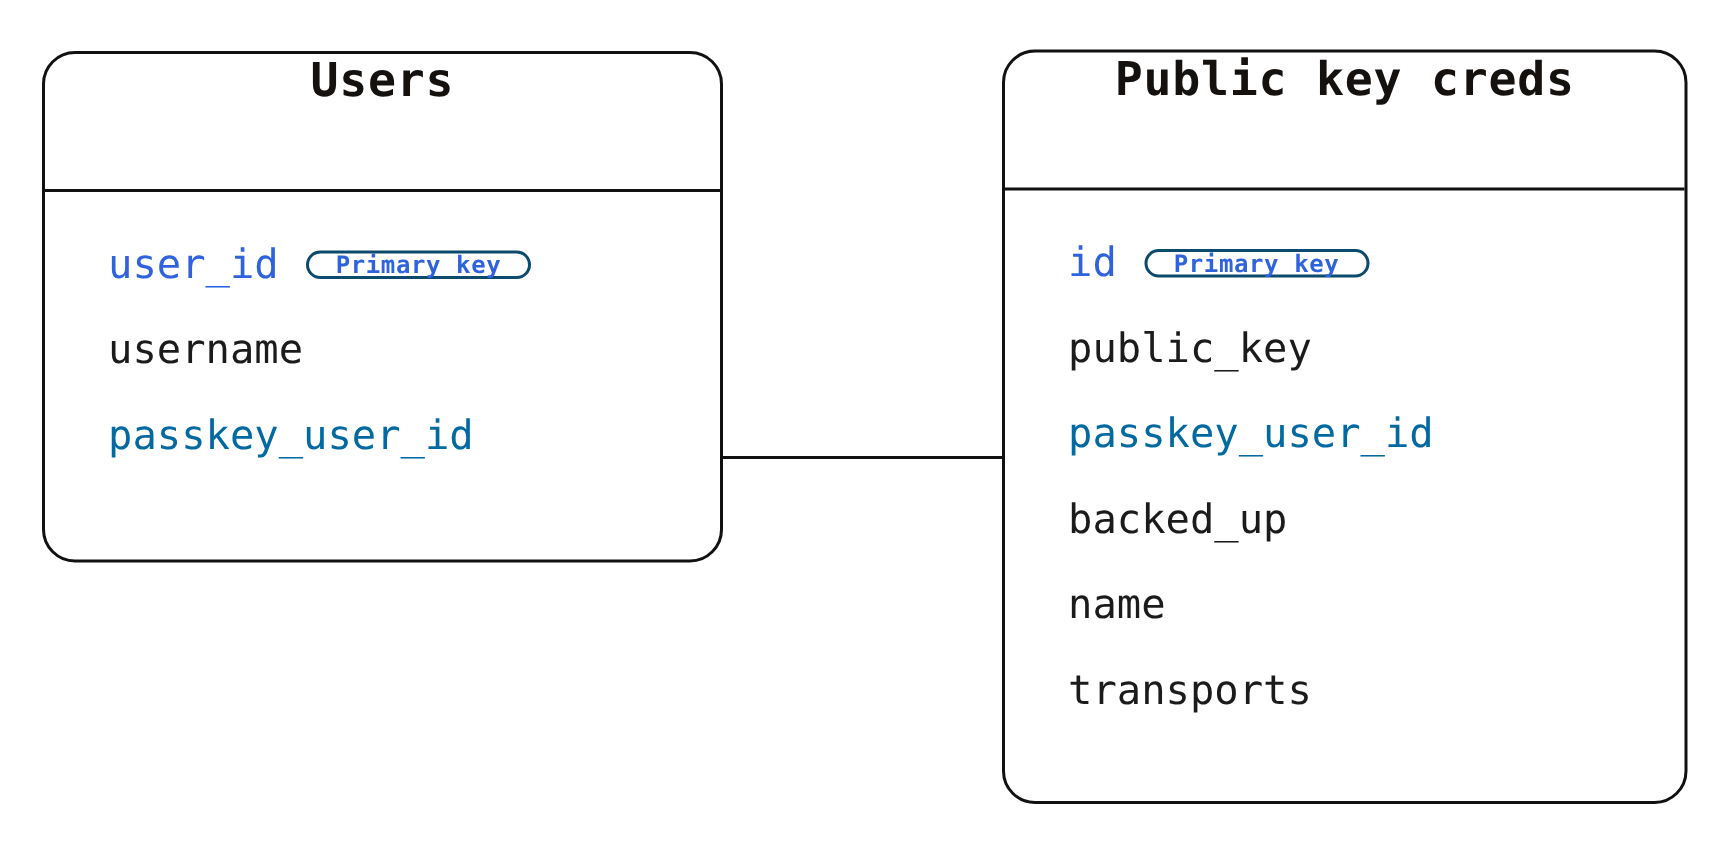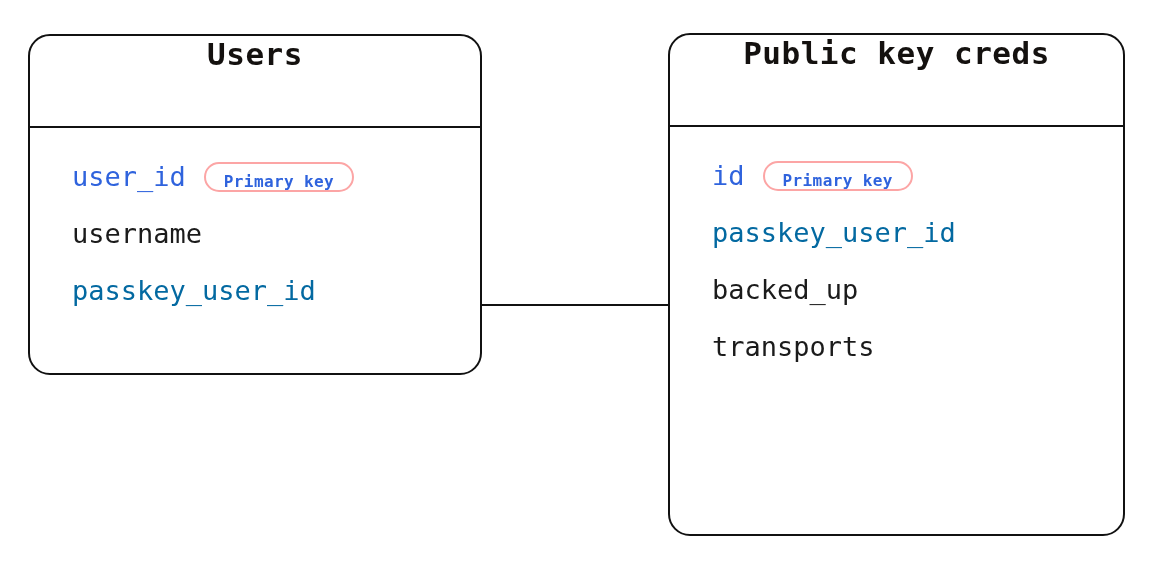--- a/index.html
+++ b/index.html
@@ -80,25 +80,25 @@
     color: #2f63dd;
   }
   .field-name.is-fk {
     color: #0369a1;
   }
 
   
   .badge {
     margin-left: 18px;
     display: inline-flex;
-    align-items: flex-end;
+    align-items: center;
     justify-content: center;
-    height: 30px;
+    height: 19px;
     padding: 0 18px;
-    border: 2px solid #fca5a5;
+    border: 2px solid #0c4a6e;
     border-radius: 16px;
     background: #ffffff;
     box-sizing: border-box;
   }
   .badge-label {
     font-family: "DejaVu Sans Mono", "Liberation Mono", monospace;
     font-weight: bold;
     font-size: 16px;
     letter-spacing: 0.4px;
     color: #2f63dd;
@@ -153,29 +153,35 @@
     </div>
     <div class="entity-fields">
 
       <div class="field-row">
         <span class="field-name is-key">id</span>
         <span class="badge">
           <span class="badge-label">Primary key</span>
         </span>
       </div>
 
+      <div class="field-row">
+        <span class="field-name">public_key</span>
+      </div>
 
       <div class="field-row">
         <span class="field-name is-fk">passkey_user_id</span>
       </div>
 
       <div class="field-row">
         <span class="field-name">backed_up</span>
       </div>
 
+      <div class="field-row">
+        <span class="field-name">name</span>
+      </div>
 
       <div class="field-row">
         <span class="field-name">transports</span>
       </div>
 
     </div>
   </div>
 
 </div>
 

